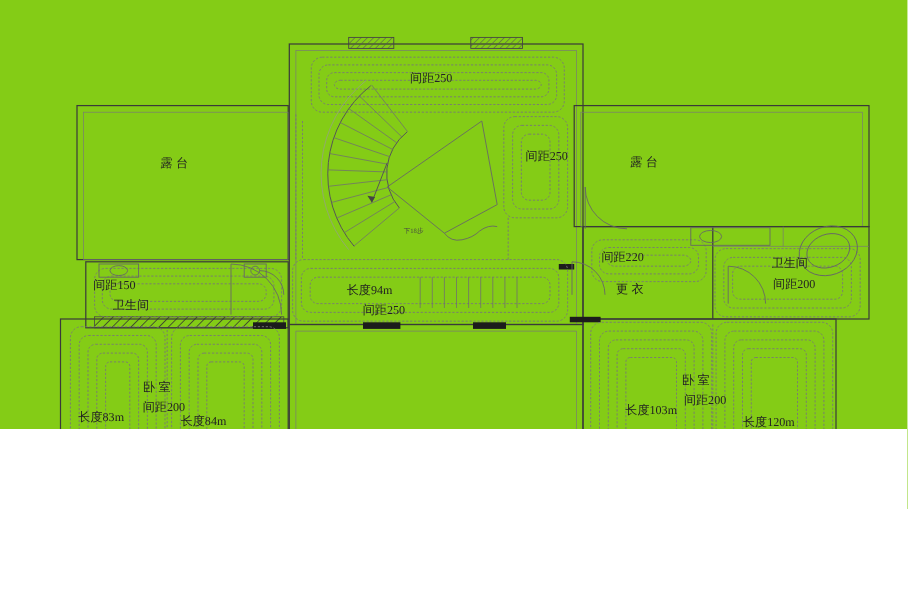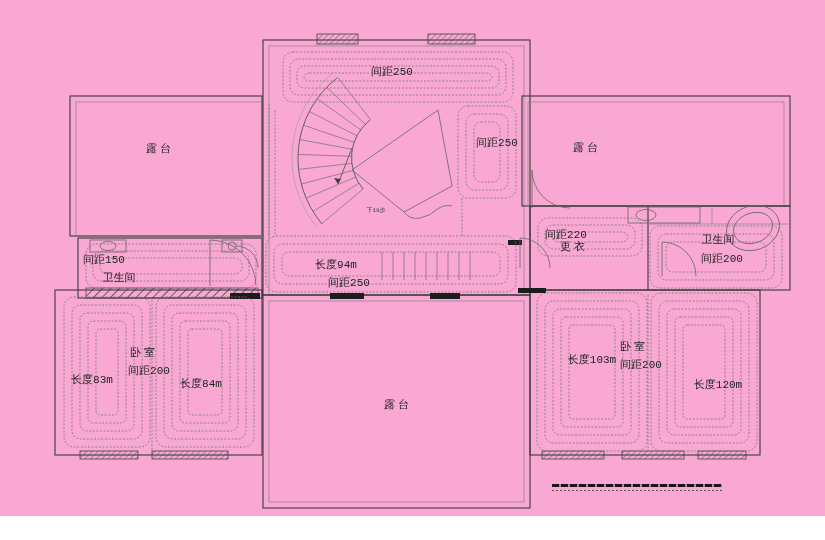--- a/index.html
+++ b/index.html
@@ -1,18 +1,18 @@
 <!DOCTYPE html>
 <html><head>
 <meta charset="utf-8">
 <style>
   html,body{margin:0;padding:0;background:#ffffff;}
   .canvas{
-    position:relative;width:825px;height:516px;background:#f9a8d4;overflow:hidden;
-    font-family:Liberation Mono, monospace;color:#1f1f1f;
+    position:relative;width:825px;height:390px;background:#84cc16;overflow:hidden;
+    font-family:Liberation Serif, serif;color:#1f1f1f;
   }
   svg{position:absolute;left:0;top:0;}
   .wall{fill:none;stroke:#3a3a3a;stroke-width:1.1;}
   .wall-thin{fill:none;stroke:#777;stroke-width:0.6;}
   #coil-layer rect{fill:none;stroke:#787878;stroke-width:0.8;stroke-dasharray:2 1.6;}
   .coil-line{fill:none;stroke:#787878;stroke-width:0.8;stroke-dasharray:2 1.6;}
   #treads line,#serp line{stroke:#6f6f6f;stroke-width:0.7;}
   .stair-arc{fill:none;stroke:#555;stroke-width:0.9;}
   .stair-arc2{fill:none;stroke:#999;stroke-width:0.6;}
   .landing{fill:none;stroke:#666;stroke-width:0.8;}
@@ -212,30 +212,30 @@
 
   <div class="lbl" style="left:392px;top:72px">间距250</div>
   <div class="lbl" style="left:497px;top:143px">间距250</div>
   <div class="lbl room" style="left:160px;top:149px">露台</div>
   <div class="lbl room" style="left:587px;top:148px">露台</div>
   <div class="lbl" style="left:104px;top:260px">间距150</div>
   <div class="lbl" style="left:119px;top:278px">卫生间</div>
   <div class="lbl" style="left:336px;top:265px">长度94m</div>
   <div class="lbl" style="left:349px;top:283px">间距250</div>
   <div class="lbl" style="left:566px;top:235px">间距220</div>
-  <div class="lbl room" style="left:574px;top:247px">更衣</div>
+  <div class="lbl room" style="left:574px;top:264px">更衣</div>
   <div class="lbl" style="left:718px;top:240px">卫生间</div>
   <div class="lbl" style="left:722px;top:259px">间距200</div>
   <div class="lbl room" style="left:144px;top:353px">卧室</div>
   <div class="lbl" style="left:149px;top:371px">间距200</div>
   <div class="lbl" style="left:92px;top:380px">长度83m</div>
-  <div class="lbl" style="left:201px;top:384px">长度84m</div>
+  <div class="lbl" style="left:185px;top:384px">长度84m</div>
   <div class="lbl room" style="left:634px;top:347px">卧室</div>
   <div class="lbl" style="left:641px;top:365px">间距200</div>
-  <div class="lbl" style="left:592px;top:360px">长度103m</div>
-  <div class="lbl" style="left:718px;top:385px">长度120m</div>
+  <div class="lbl" style="left:592px;top:374px">长度103m</div>
+  <div class="lbl" style="left:699px;top:385px">长度120m</div>
   <div class="lbl room" style="left:398px;top:405px">露台</div>
   <div class="lbl tiny" style="left:376px;top:211px">下18步</div>
 
   <div class="rule-thick" style="left:552px;top:484px;width:170px"></div>
   <div class="rule-thin" style="left:552px;top:490px;width:170px"></div>
 
 </div>
 
 </body></html>

